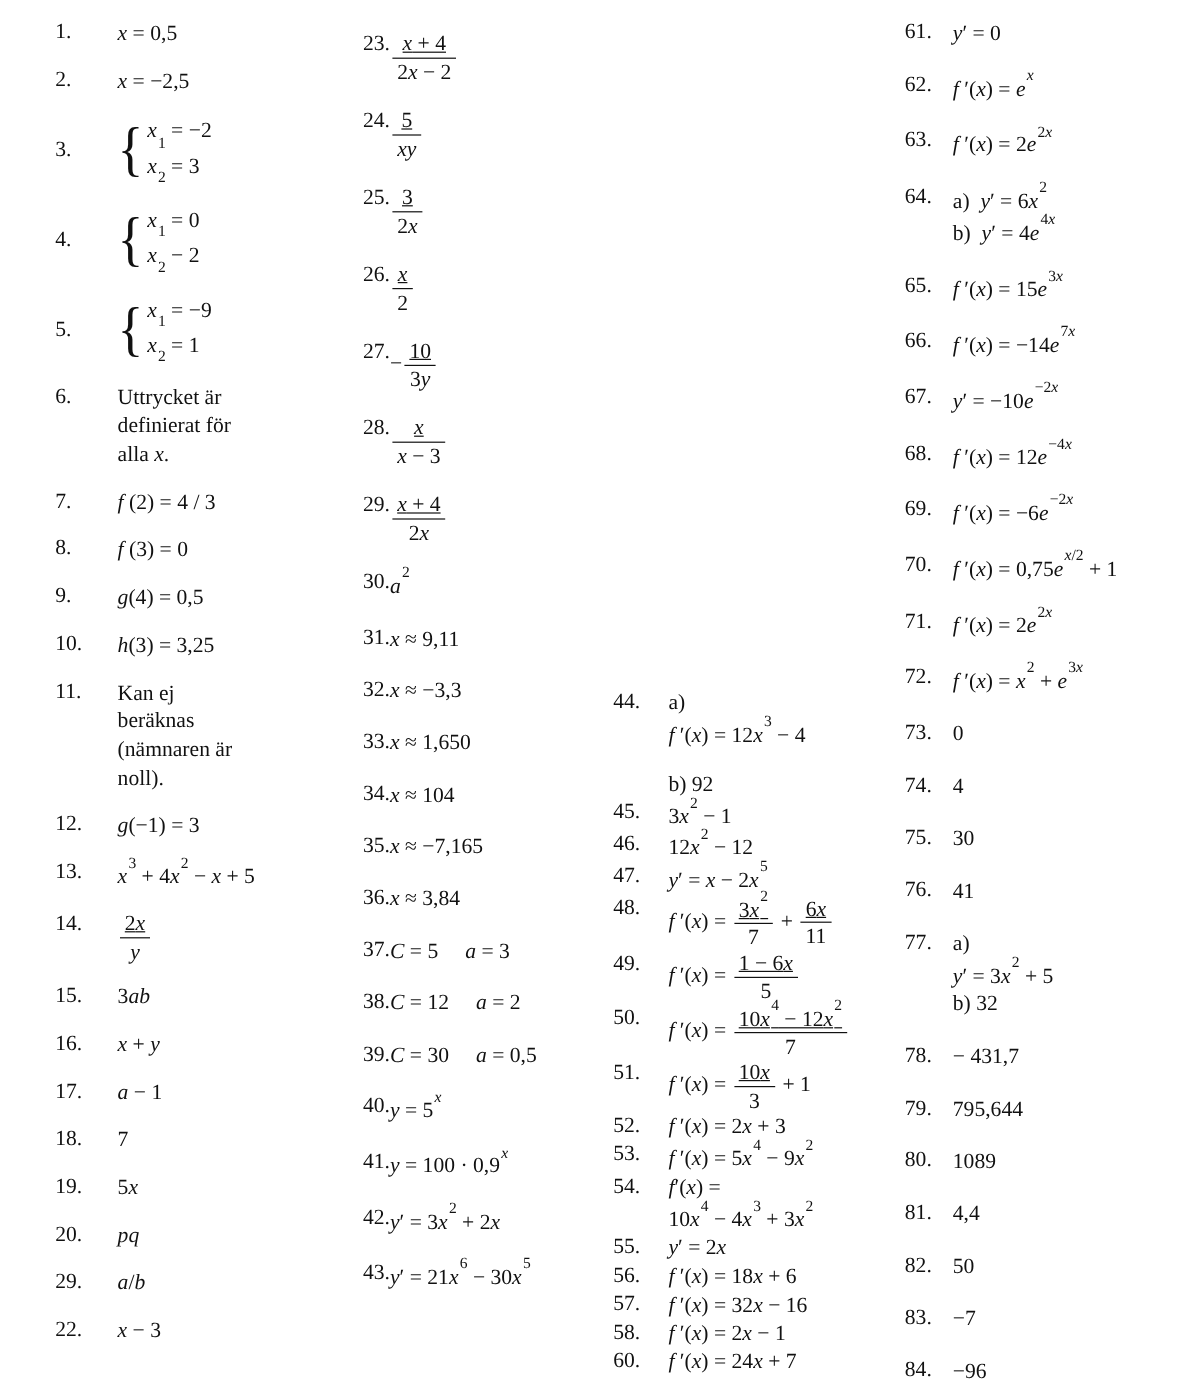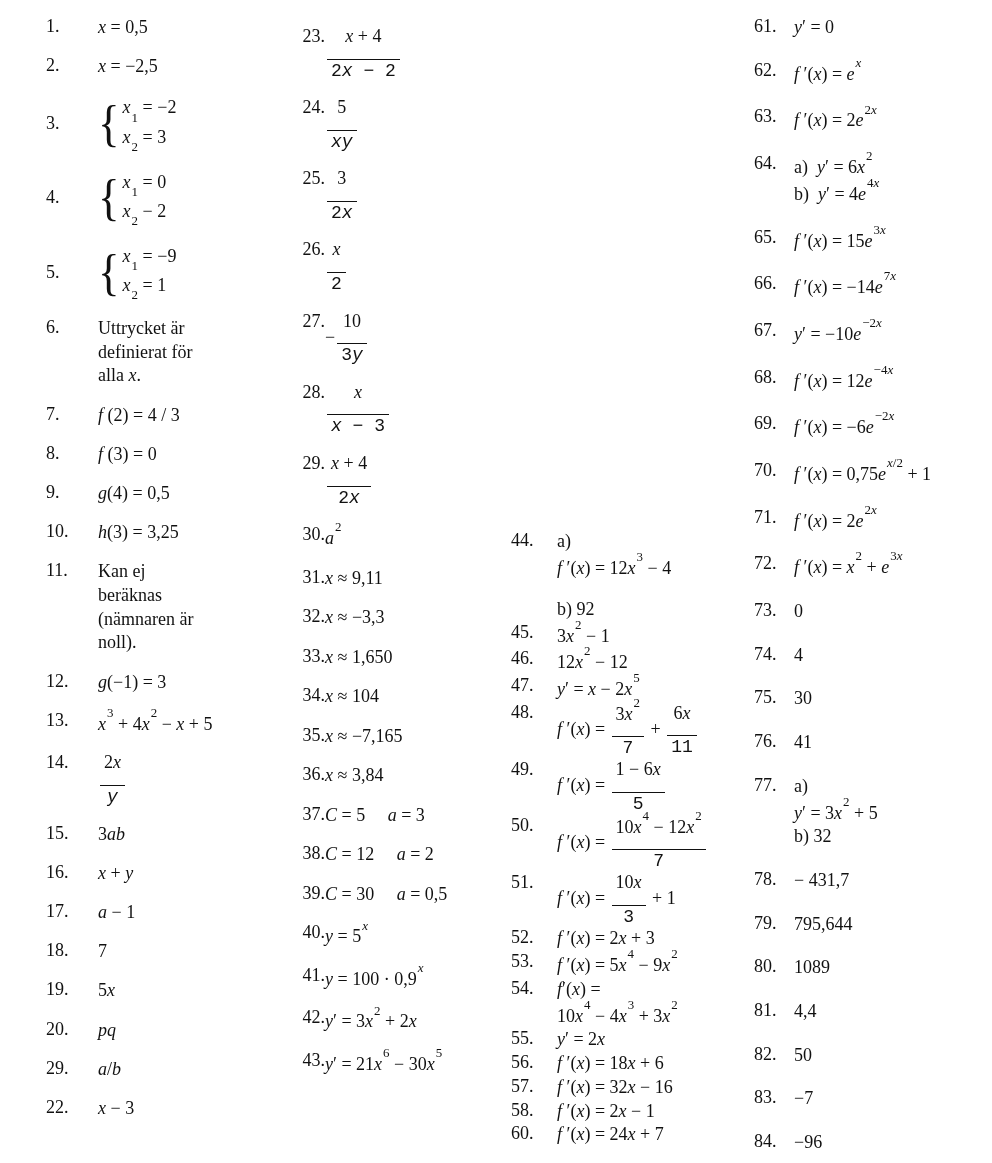--- a/index.html
+++ b/index.html
@@ -34,22 +34,22 @@
   .icontent{flex:1 1 auto;}
   .line{line-height:1.32;}
   .gapline{height:0.95em;}
   i,.it{font-style:italic;}
   sup.m{font-size:72%;position:relative;top:-0.45em;margin-left:1px;font-style:normal;}
   sub.m{font-size:72%;position:relative;top:0.28em;margin-left:1px;font-style:normal;}
   .frac{
     display:inline-block;vertical-align:middle;
     text-align:center;margin:0 2px;
   }
-  .frac .fnum{display:block;padding:0 4px 12px;border-bottom:1.4px solid #111;line-height:1.15;}
-  .frac .fden{display:block;padding:1px 4px 0;line-height:1.15;font-family:Liberation Mono, monospace;}
+  .frac .fnum{display:block;padding:0 4px 1px;border-bottom:1.4px solid #111;line-height:1.15;text-decoration:underline;}
+  .frac .fden{display:block;padding:1px 4px 0;line-height:1.15;}
   .caseswrap{display:flex;align-items:center;}
   .brace{
     font-size:250%;font-weight:400;line-height:1;
     margin-right:3px;transform:scaleY(1.12);
     display:inline-block;
   }
   .caselines .line{line-height:1.45;}
 </style>
 </head>
 <body>

